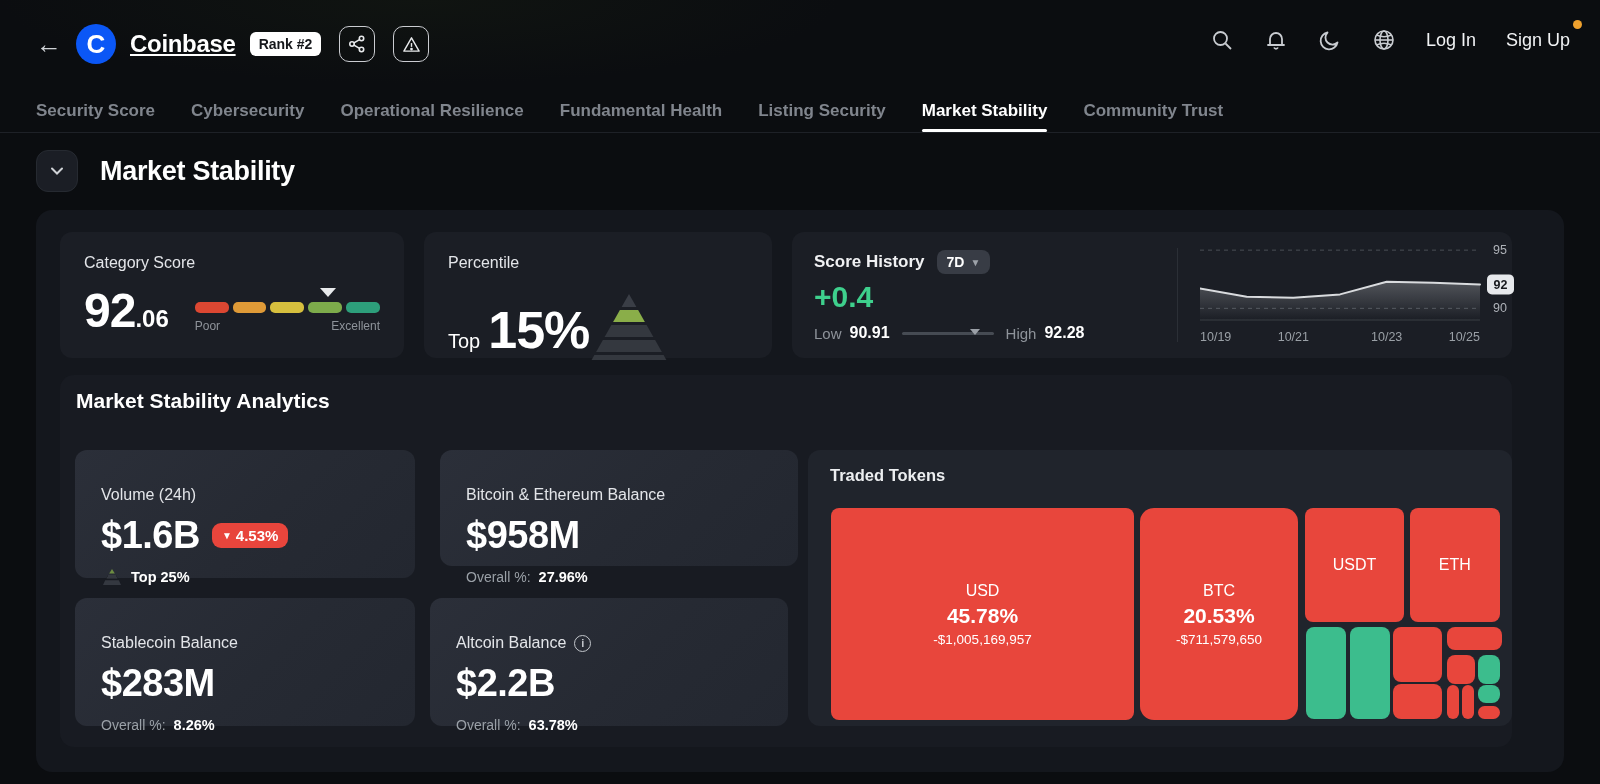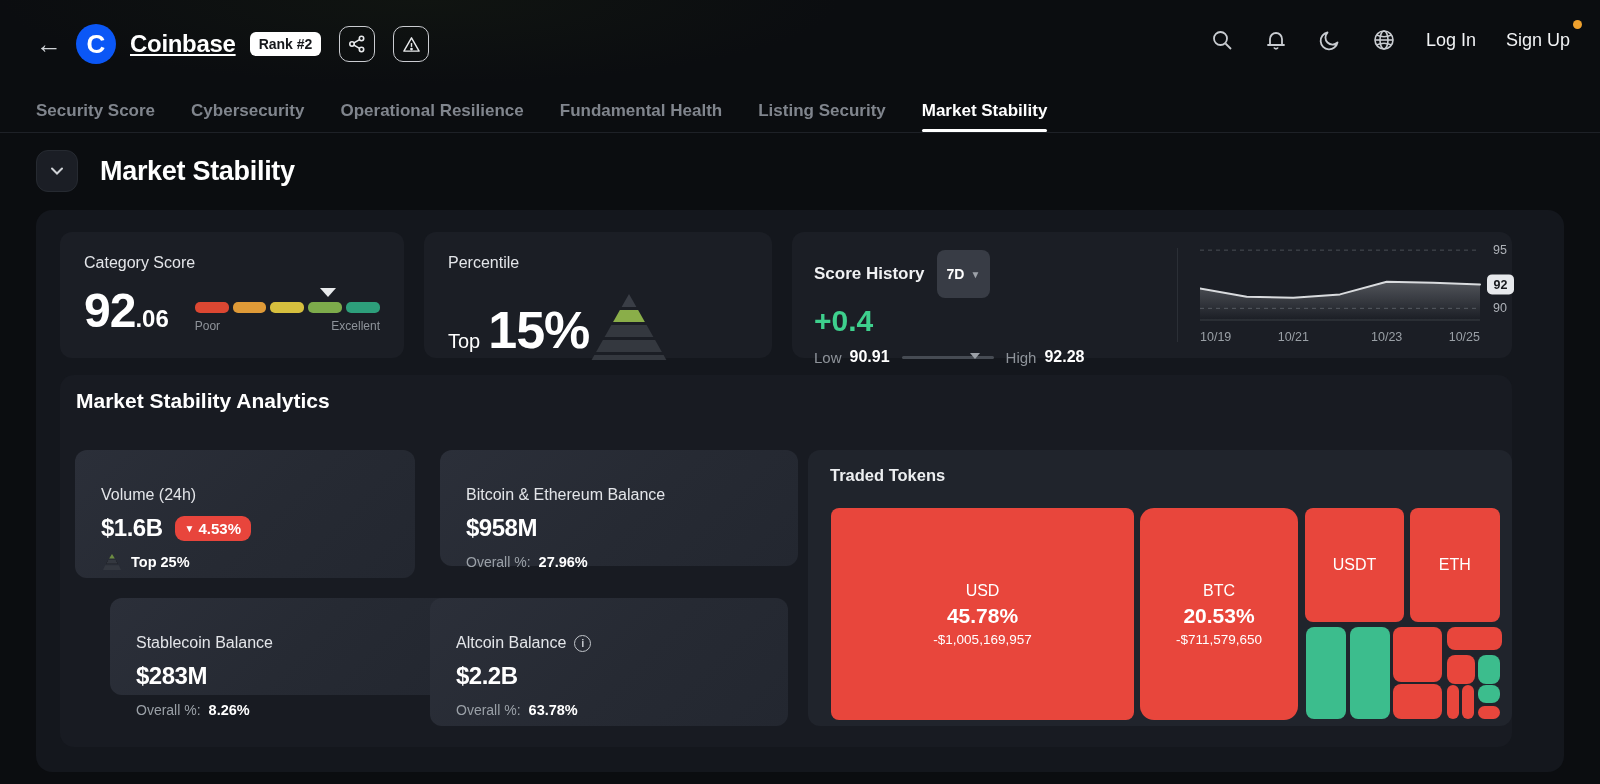--- a/index.html
+++ b/index.html
@@ -49,47 +49,47 @@
   .gauge-marker { position:absolute; top:0; width:0; height:0;
     border-left:8px solid transparent; border-right:8px solid transparent;
     border-top:9px solid #e8eaec; transform:translateX(-50%); }
   .gauge-labels { display:flex; justify-content:space-between; font-size:12px; color:#8e939a; margin-top:6px; }
   .pct-row { display:flex; align-items:flex-end; justify-content:flex-start; margin-top:22px; }
   .pct-val { display:flex; align-items:baseline; gap:8px; }
   .pct-top { font-size:20px; color:#fff; }
   .pct-big { font-size:52px; font-weight:bold; color:#fff; letter-spacing:-1px; }
   .hist-head { display:flex; align-items:center; gap:12px; }
   .hist-lbl { font-size:17px; font-weight:bold; color:#f0f1f3; }
-  .pill { background:#383c45; border-radius:8px; padding:16px 10px; display:flex; align-items:center; gap:6px;
+  .pill { background:#383c45; border-radius:8px; padding:4px 10px; display:flex; align-items:center; gap:6px;
     font-size:14px; font-weight:bold; color:#fff; cursor:pointer; }
   .pill .chev { font-size:10px; color:#9da2a9; }
   .hist-change { font-size:30px; font-weight:bold; color:#3ed08d; margin-top:6px; }
   .lowhigh { display:flex; align-items:center; gap:8px; margin-top:10px; font-size:15px; color:#8e939a; }
   .lowhigh b { color:#fff; font-size:16px; }
   .slider { position:relative; width:92px; height:3px; background:#464b53; border-radius:2px; margin:0 4px; }
   .slider-tick { position:absolute; top:-3px; width:0; height:0; transform:translateX(-50%);
     border-left:5px solid transparent; border-right:5px solid transparent; border-top:6px solid #9ba0a7; }
   .hist-divider { position:absolute; left:385px; top:16px; width:1px; height:94px; background:#2b2f36; }
   .hist-chart { position:absolute; left:408px; top:10px; }
   .alytics { position:absolute; left:24px; top:165px; width:1452px; height:372px;
     background:#181b22; border-radius:14px; }
   .alytics-title { position:absolute; left:16px; top:14px; font-size:21px; font-weight:bold; color:#fff; }
   .acard { position:absolute; border-radius:12px; padding:36px 26px;
     background:linear-gradient(135deg,#2b2f39 0%,#262a33 55%,#232730 100%); }
   .acard .lbl { font-size:16px; color:#e3e5e9; display:flex; align-items:center; gap:8px; }
   .acard .val-row { display:flex; align-items:center; gap:12px; margin-top:10px; }
-  .acard .val { font-size:24px; font-weight:bold; color:#fff; letter-spacing:-0.5px; }
+  .acard .val { font-size:38px; font-weight:bold; color:#fff; letter-spacing:-0.5px; }
   .badge-dn { background:#e8453c; color:#fff; font-size:15px; font-weight:bold;
     border-radius:9px; padding:4px 10px; display:flex; align-items:center; gap:4px; }
   .badge-dn .tri { font-size:10px; }
   .foot { margin-top:12px; font-size:14px; color:#9aa0a7; display:flex; align-items:center; gap:8px; }
   .foot b { color:#fff; font-size:14.5px; }
   #a-volume { left:15px; top:75px; width:340px; height:128px; }
   #a-btceth { left:380px; top:75px; width:358px; height:116px; }
-  #a-stable { left:15px; top:223px; width:340px; height:97px;margin-left:35px; }
+  #a-stable { left:15px; top:223px; width:340px; height:128px; }
   #a-alt    { left:370px; top:223px; width:358px; height:128px; }
   #a-traded { left:748px; top:75px; width:704px; height:276px; background:#20242c; padding:16px 22px; }
   .tm-title { font-size:16.5px; color:#eceef0;font-weight:bold; }
   .treemap { position:absolute; left:23px; top:58px; width:669px; height:212px; }
   .tile { position:absolute; border-radius:8px; display:flex; flex-direction:column;
     align-items:center; justify-content:center; gap:4px; color:#fff; cursor:pointer; overflow:hidden; }
   .tile .t-lbl { font-size:16px; }
   .tile .t-pct { font-size:21px; font-weight:bold; }
   .tile .t-chg { font-size:13.5px; }
   .info-icon { width:17px; height:17px; border:1.4px solid #c2c6cb; border-radius:50%;
@@ -146,20 +146,21 @@
   </div>
 </div>
 
 <div class="tabs">
   <div class="tab">Security Score</div>
   <div class="tab">Cybersecurity</div>
   <div class="tab">Operational Resilience</div>
   <div class="tab">Fundamental Health</div>
   <div class="tab">Listing Security</div>
   <div class="tab active">Market Stability</div>
+  <div class="tab">Community Trust</div>
 </div>
 
 <div class="title-row">
   <span class="chev-btn">
     <svg width="18" height="18" viewBox="0 0 18 18" fill="none" stroke="#cfd2d6" stroke-width="2" stroke-linecap="round">
       <path d="M4 6.5 L9 11.5 L14 6.5"></path>
     </svg>
   </span>
   <span class="page-title">Market Stability</span>
 </div>

